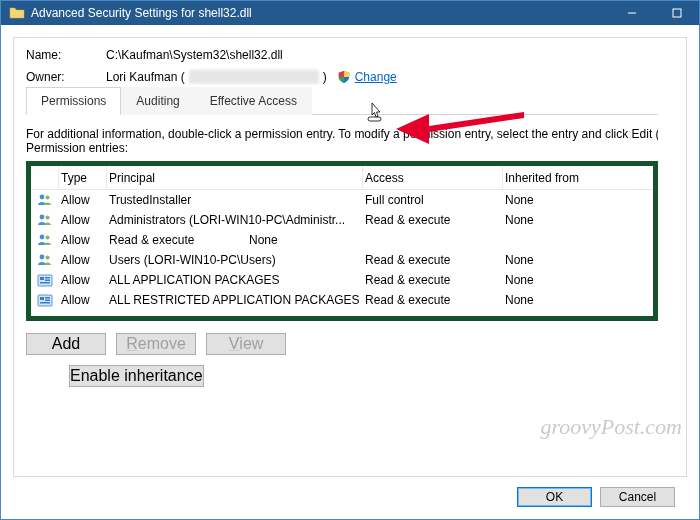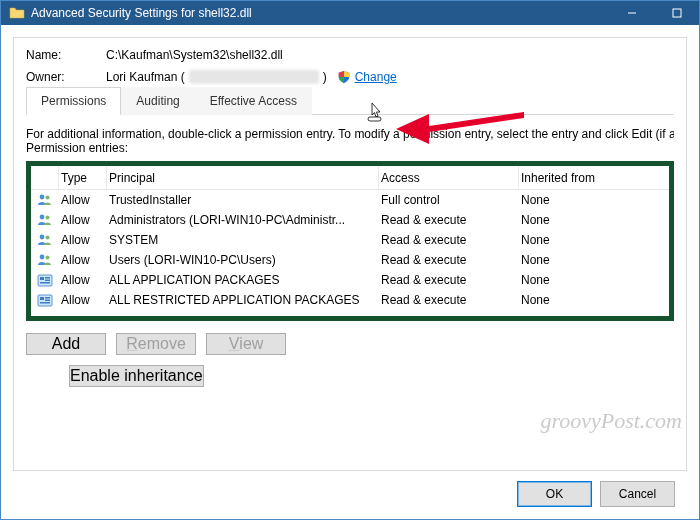--- a/index.html
+++ b/index.html
@@ -44,21 +44,21 @@
     }
     .content {
       flex: 1;
       padding: 12px 12px 0 12px;
       display: flex;
       flex-direction: column;
     }
     .inner-panel {
       border: 1px solid #d9d9d9;
       flex: 1;
-      padding: 10px 12px 12px 12px;
+      padding: 10px 28px 12px 12px;
       display: flex;
       flex-direction: column;
       position: relative;
     }
     .row {
       display: flex;
       align-items: center;
       margin-bottom: 8px;
     }
     .label-col { width: 80px; color: #000; }
@@ -169,21 +169,21 @@
     }
     .dialog-btns {
       display: flex;
       justify-content: flex-end;
       gap: 8px;
       padding: 10px 12px 12px 0;
       align-items: center;
     }
     .dlg-btn {
       min-width: 75px;
-      height: 26px;
+      height: 20px;
       border: 1px solid #adadad;
       background: #e1e1e1;
       font-size: 12px;
       display: inline-flex;
       align-items: center;
       justify-content: center;
       cursor: pointer;
     }
     .dlg-btn.primary {
       border: 1px solid #0078d7;
@@ -321,21 +321,20 @@
             <div class="trow">
               <div class="icon-cell">
                 <svg width="16" height="16" viewBox="0 0 16 16">
                   <circle cx="5" cy="5" r="2.4" fill="#4a90d9"></circle>
                   <path d="M1 13 C1 9 9 9 9 13 Z" fill="#4a90d9"></path>
                   <circle cx="10.5" cy="5.5" r="2" fill="#7fb76a"></circle>
                   <path d="M7 13 C7 9.5 14 9.5 14 13 Z" fill="#7fb76a"></path>
                 </svg>
               </div>
               <div class="col-type">Allow</div>
-              <div class="col-principal">SYSTEM</div>
               <div class="col-access">Read &amp; execute</div>
               <div class="col-inherited">None</div>
             </div>
             <div class="trow">
               <div class="icon-cell">
                 <svg width="16" height="16" viewBox="0 0 16 16">
                   <circle cx="5" cy="5" r="2.4" fill="#4a90d9"></circle>
                   <path d="M1 13 C1 9 9 9 9 13 Z" fill="#4a90d9"></path>
                   <circle cx="10.5" cy="5.5" r="2" fill="#7fb76a"></circle>
                   <path d="M7 13 C7 9.5 14 9.5 14 13 Z" fill="#7fb76a"></path>

